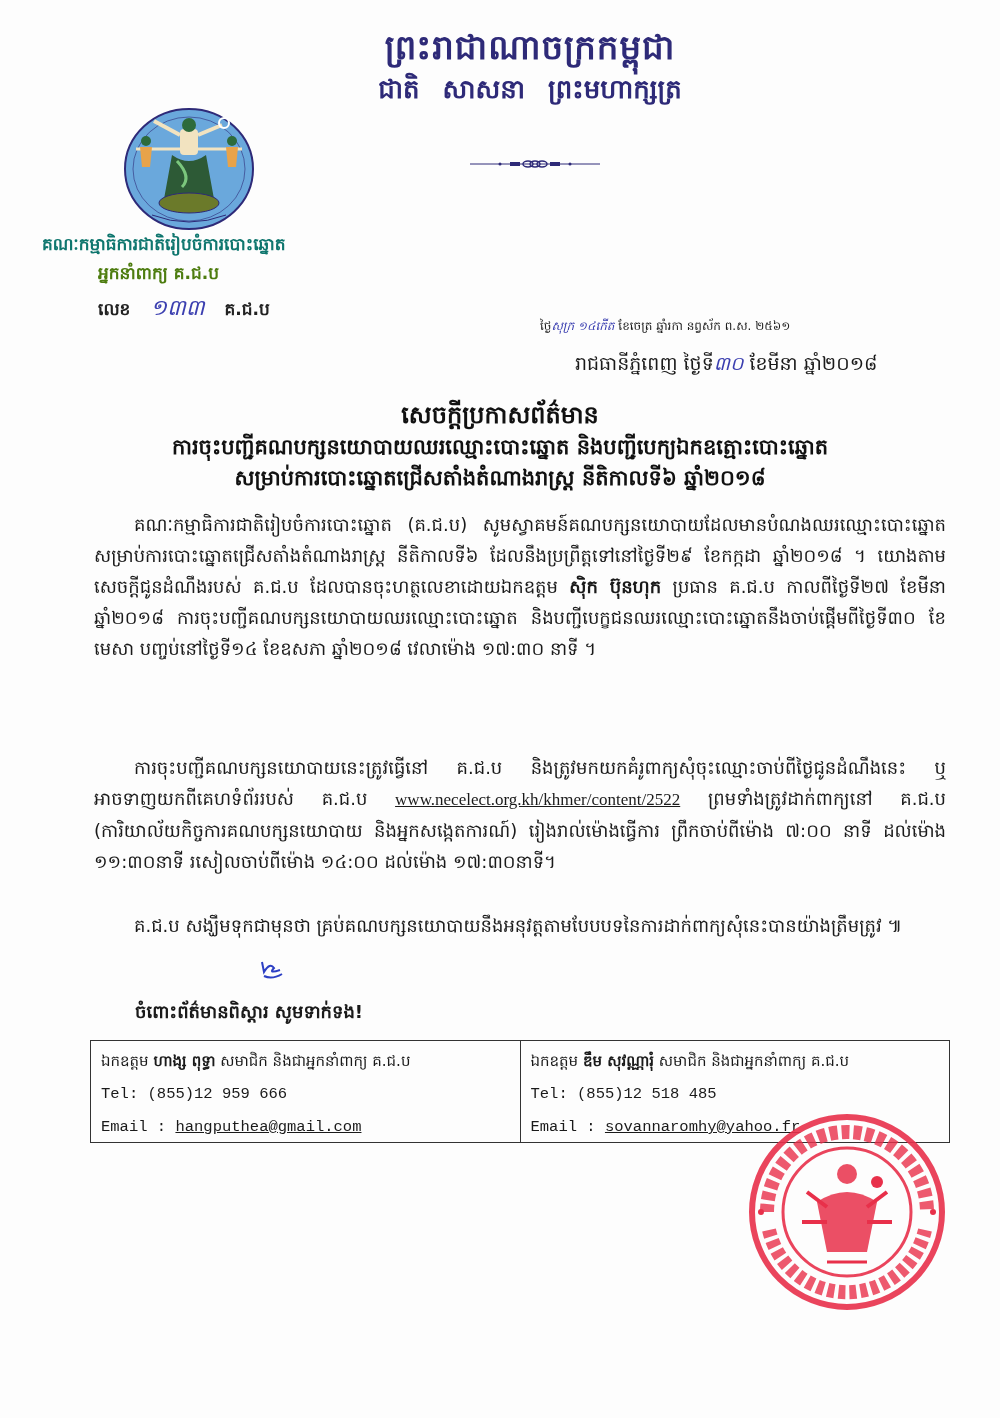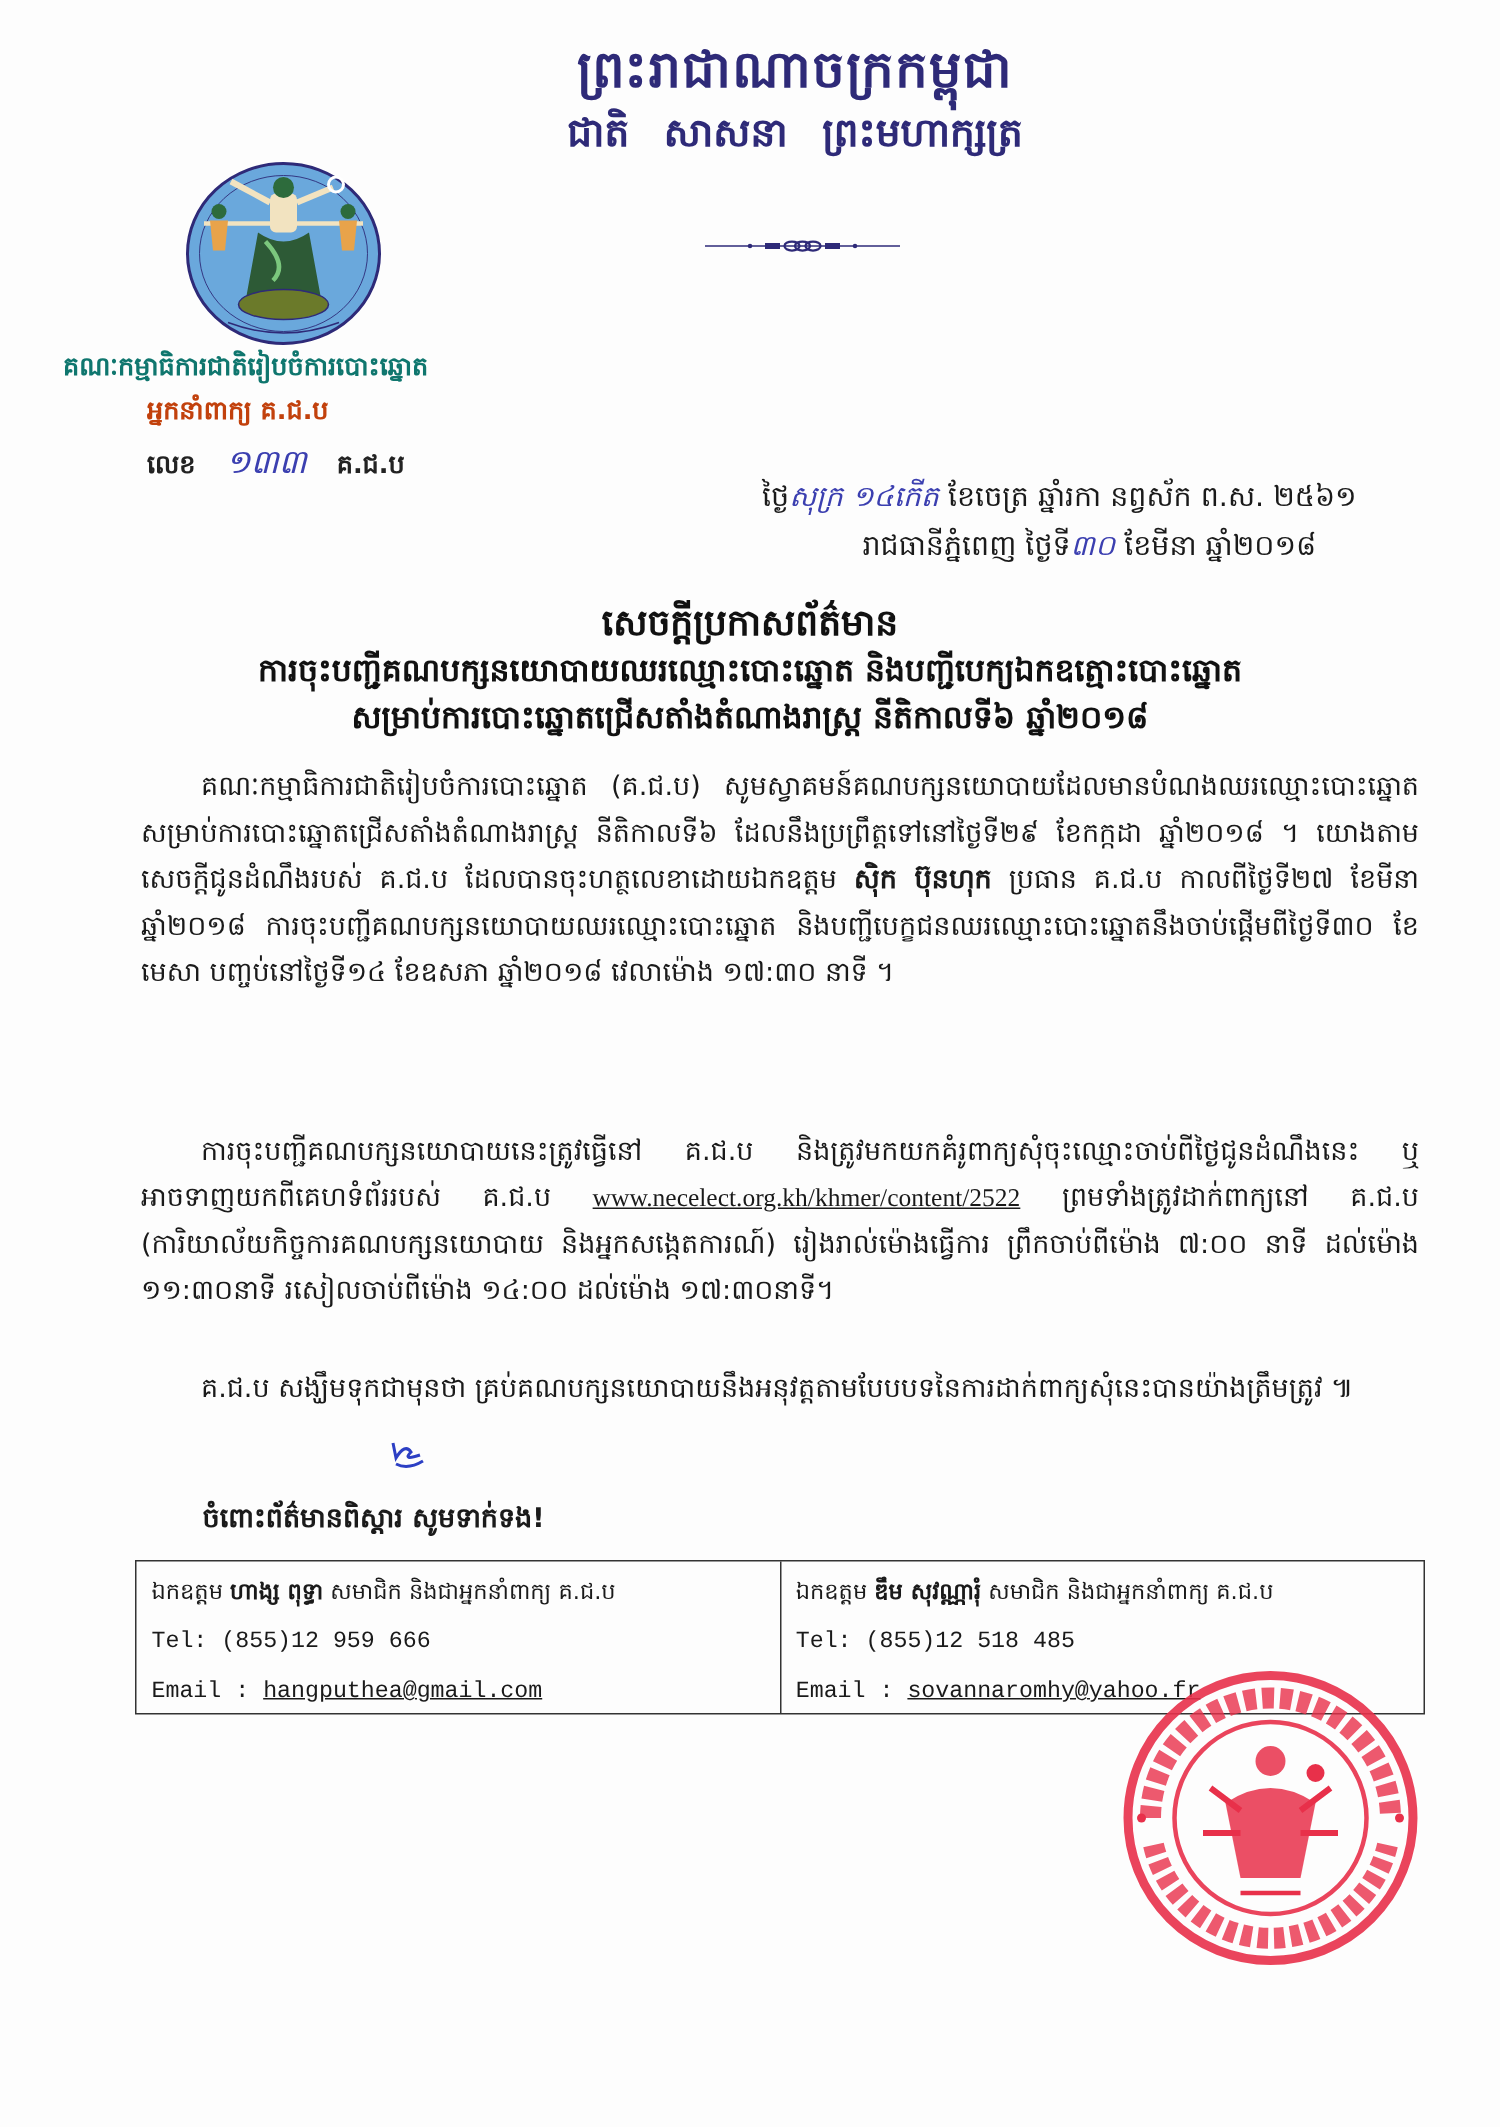--- a/index.html
+++ b/index.html
@@ -11,26 +11,26 @@
     
     .kingdom { position: absolute; left: 340px; top: 24px; width: 380px; text-align: center; color: #2e2a78; }
     .kingdom .line1 { font-size: 34px; font-weight: bold; letter-spacing: 1px; line-height: 46px; }
     .kingdom .line2 { font-size: 26px; font-weight: bold; line-height: 38px; word-spacing: 14px; }
     .divider { position: absolute; left: 470px; top: 160px; width: 130px; height: 8px; }
 
     
     .logo { position: absolute; left: 122px; top: 107px; width: 134px; height: 124px; }
 
     .nec-name { position: absolute; left: 42px; top: 233px; width: 320px; font-size: 17px; font-weight: bold; color: #0f766e; white-space: nowrap; }
-    .spokes { position: absolute; left: 98px; top: 262px; font-size: 17px; font-weight: bold; color: #c2410c; white-space: nowrap; }
+    .spokes { position: absolute; left: 98px; top: 262px; font-size: 17px; font-weight: bold; color: #4d7c0f; white-space: nowrap; }
     .refno { position: absolute; left: 98px; top: 294px; font-size: 17px; font-weight: bold; color: #222; white-space: nowrap; }
     .refno .hand { color: #3b3fb0; font-weight: normal; font-style: italic; font-size: 22px; margin: 0 14px; }
 
     
-    .date1 { position: absolute; left: 508px; top: 318px; font-size: 19px; white-space: nowrap; }
+    .date1 { position: absolute; left: 540px; top: 318px; font-size: 12px; white-space: nowrap; }
     .date2 { position: absolute; left: 575px; top: 351px; font-size: 19px; white-space: nowrap; }
     .hand-blue { color: #3b3fb0; font-style: italic; }
 
     
     .title { position: absolute; left: 0; width: 1000px; text-align: center; font-weight: bold; color: #111; }
     .t1 { top: 400px; font-size: 24px; }
     .t2 { top: 433px; font-size: 21px; }
     .t3 { top: 464px; font-size: 21px; }
 
     

